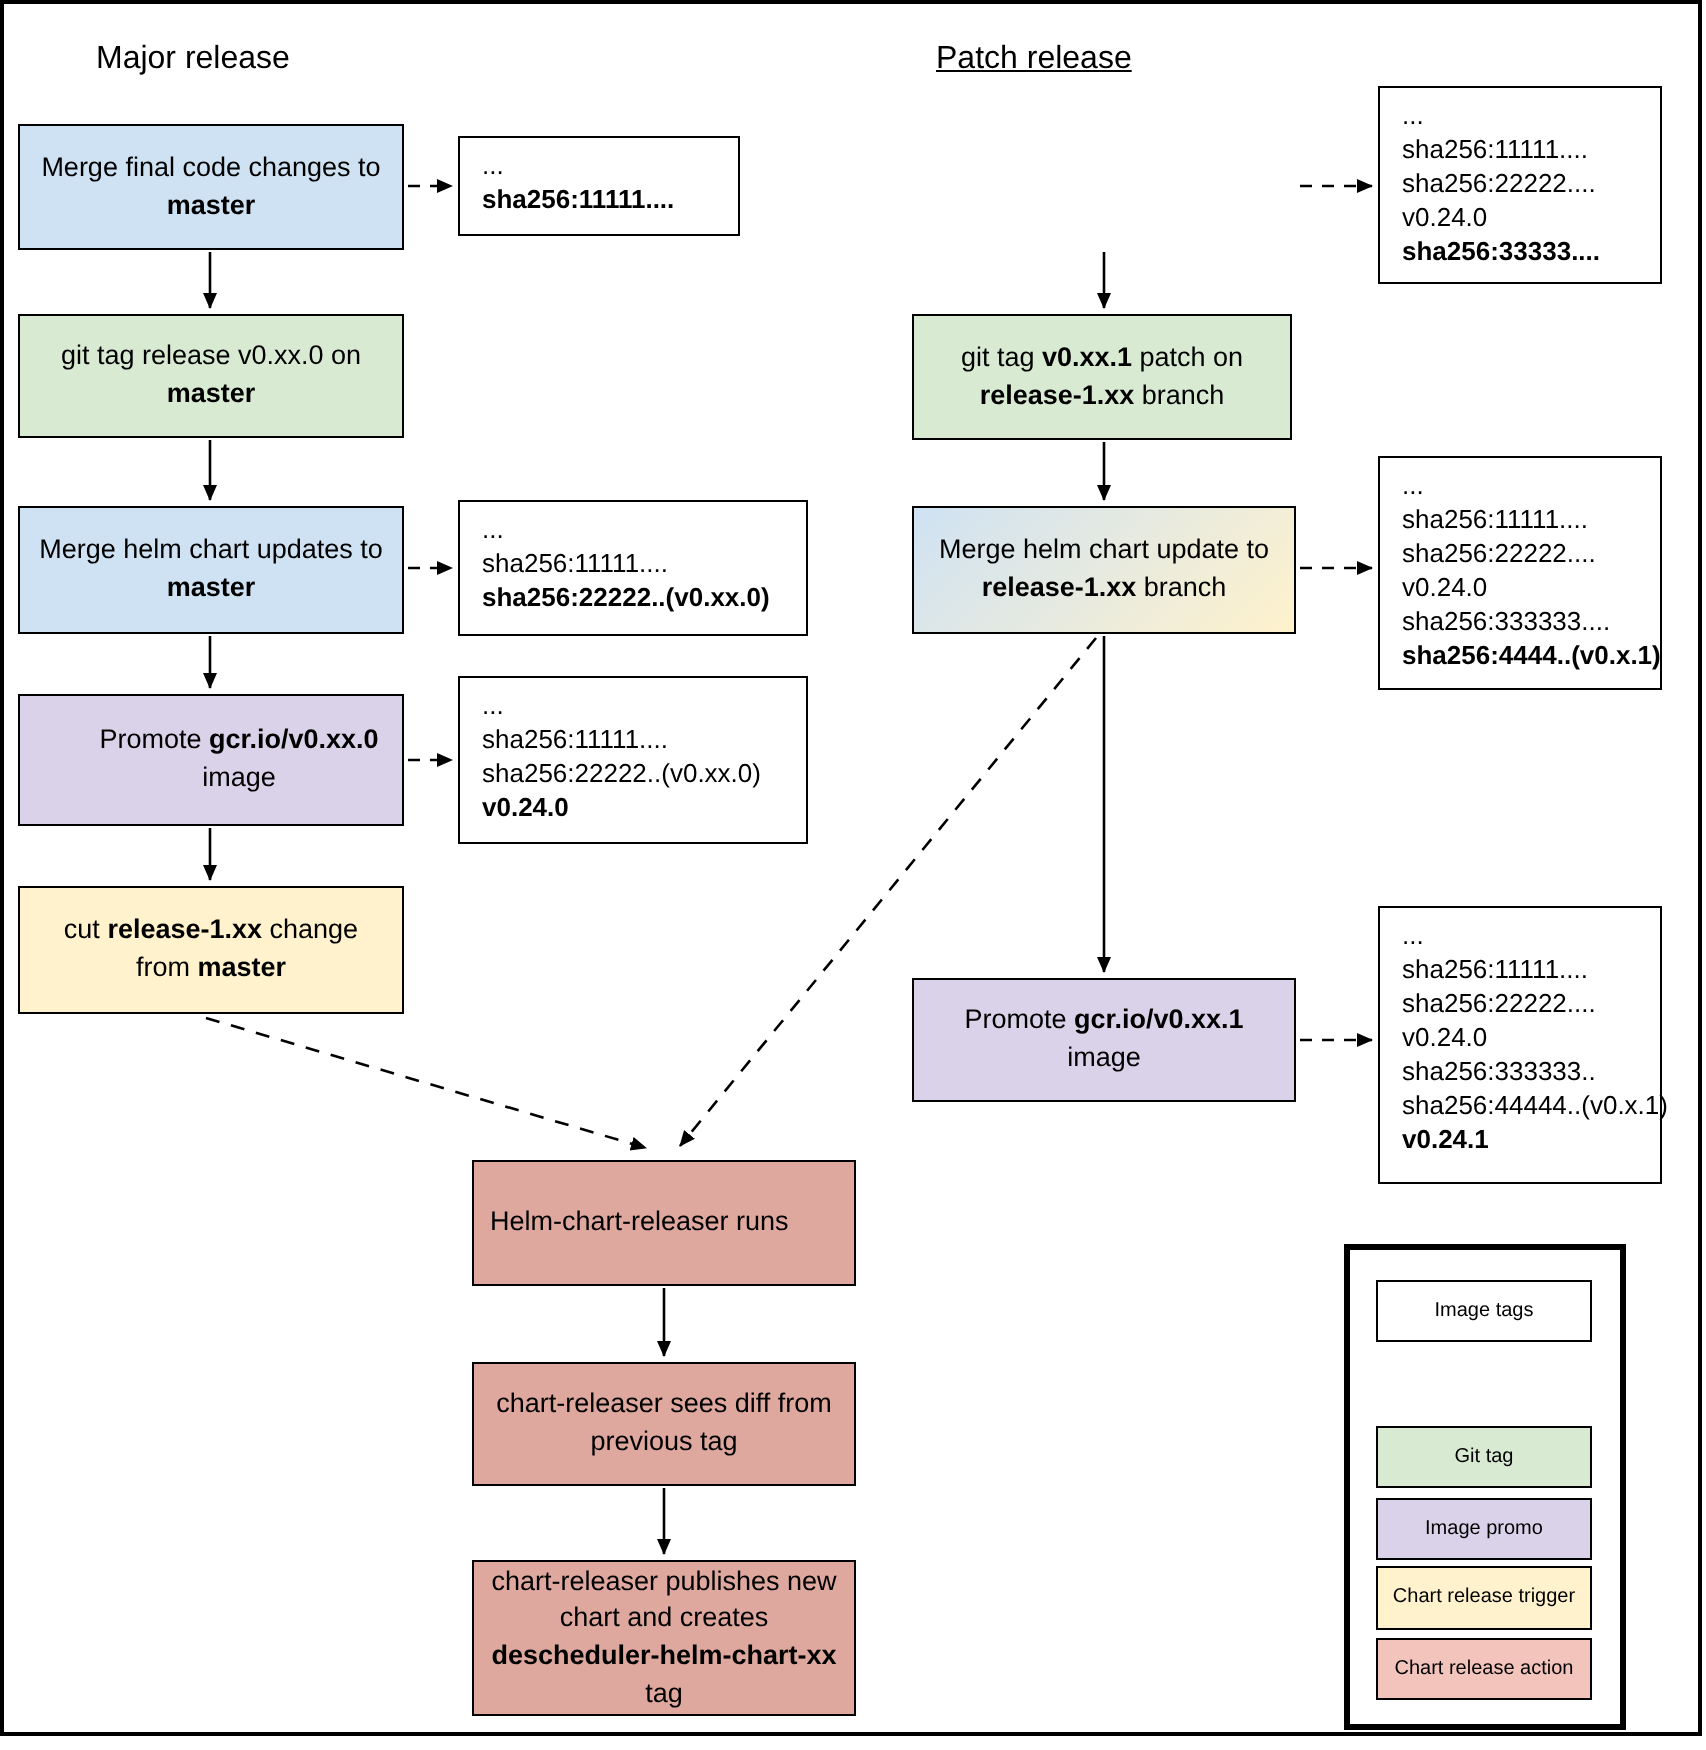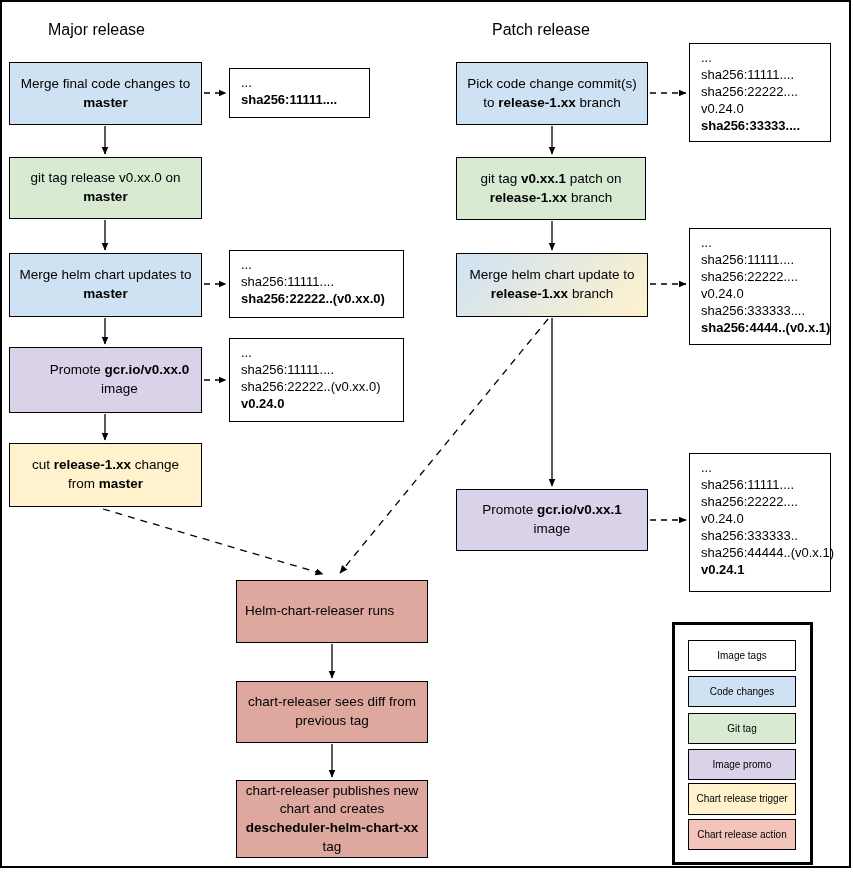--- a/index.html
+++ b/index.html
@@ -87,21 +87,21 @@
     <line x1="204" y1="380" x2="226" y2="380" stroke="#000" stroke-width="1.3" stroke-dasharray="6 5" marker-end="url(#ah)"></line>
     <line x1="650" y1="93" x2="686" y2="93" stroke="#000" stroke-width="1.3" stroke-dasharray="6 5" marker-end="url(#ah)"></line>
     <line x1="650" y1="284" x2="686" y2="284" stroke="#000" stroke-width="1.3" stroke-dasharray="6 5" marker-end="url(#ah)"></line>
     <line x1="650" y1="520" x2="686" y2="520" stroke="#000" stroke-width="1.3" stroke-dasharray="6 5" marker-end="url(#ah)"></line>
 
     <line x1="103" y1="509" x2="323" y2="574" stroke="#000" stroke-width="1.3" stroke-dasharray="7 6" marker-end="url(#ah)"></line>
     <line x1="548" y1="319" x2="340" y2="573" stroke="#000" stroke-width="1.3" stroke-dasharray="7 6" marker-end="url(#ah)"></line>
   </svg>
 
   <div class="heading" style="left:48px;top:21px;">Major release</div>
-  <div class="heading" style="left:492px;top:21px;">Patch release</div>
+  <div class="heading" style="left:468px;top:21px;text-decoration:underline;">Patch release</div>
 
   <div class="node" style="left: 9px; top: 62px; width: 193px; height: 63px; background: rgb(207, 226, 243);">
     <div class="lbl"><span>Merge final code changes to </span><b>master</b></div>
   </div>
   <div class="node" style="left: 9px; top: 157px; width: 193px; height: 62px; background: rgb(217, 234, 211);">
     <div class="lbl"><span>git tag release v0.xx.0 on </span><b>master</b></div>
   </div>
   <div class="node" style="left: 9px; top: 253px; width: 193px; height: 64px; background: rgb(207, 226, 243);">
     <div class="lbl"><span>Merge helm chart updates to </span><b>master</b></div>
   </div>
@@ -121,23 +121,20 @@
     <div class="shaline"><span>sha256:11111....</span></div>
     <div class="shaline"><b>sha256:22222..(v0.xx.0)</b></div>
   </div>
   <div class="shabox" style="left:229px;top:338px;width:175px;height:84px;">
     <div class="shaline"><span>...</span></div>
     <div class="shaline"><span>sha256:11111....</span></div>
     <div class="shaline"><span>sha256:22222..(v0.xx.0)</span></div>
     <div class="shaline"><b>v0.24.0</b></div>
   </div>
 
-  <div class="node" style="left: 456px; top: 62px; width: 192px; height: 63px; background: rgb(207, 226, 243);">
-    <div class="lbl"><span>Pick code change commit(s) to </span><b>release-1.xx</b><span> branch</span></div>
-  </div>
   <div class="node" style="left: 456px; top: 157px; width: 190px; height: 63px; background: rgb(217, 234, 211);">
     <div class="lbl"><span>git tag </span><b>v0.xx.1</b><span> patch on </span><b>release-1.xx</b><span> branch</span></div>
   </div>
   <div class="node" style="left: 456px; top: 253px; width: 192px; height: 64px; background: linear-gradient(135deg, rgb(207, 226, 243), rgb(255, 242, 204));">
     <div class="lbl"><span>Merge helm chart update to </span><b>release-1.xx</b><span> branch</span></div>
   </div>
   <div class="node" style="left: 456px; top: 489px; width: 192px; height: 62px; background: rgb(217, 210, 233);">
     <div class="lbl"><span>Promote </span><b>gcr.io/v0.xx.1</b><span> image</span></div>
   </div>
 
@@ -173,23 +170,20 @@
     <div class="lbl"><span>chart-releaser sees diff from previous tag</span></div>
   </div>
   <div class="node" style="left: 236px; top: 780px; width: 192px; height: 78px; background: rgb(222, 168, 158);">
     <div class="lbl"><span>chart-releaser publishes new chart and creates </span><b>descheduler-helm-chart-xx</b><span> tag</span></div>
   </div>
 
   <div class="legend-frame"></div>
   <div class="legend-item" style="top: 640px; height: 31px; background: rgb(255, 255, 255);">
     <span>Image tags</span>
   </div>
-  <div class="legend-item" style="top: 676px; height: 31px; background: rgb(207, 226, 243);">
-    <span>Code changes</span>
-  </div>
   <div class="legend-item" style="top: 713px; height: 31px; background: rgb(217, 234, 211);">
     <span>Git tag</span>
   </div>
   <div class="legend-item" style="top: 749px; height: 31px; background: rgb(217, 210, 233);">
     <span>Image promo</span>
   </div>
   <div class="legend-item" style="top: 783px; height: 32px; background: rgb(255, 242, 204);">
     <span>Chart release trigger</span>
   </div>
   <div class="legend-item" style="top: 819px; height: 31px; background: rgb(242, 196, 188);">

